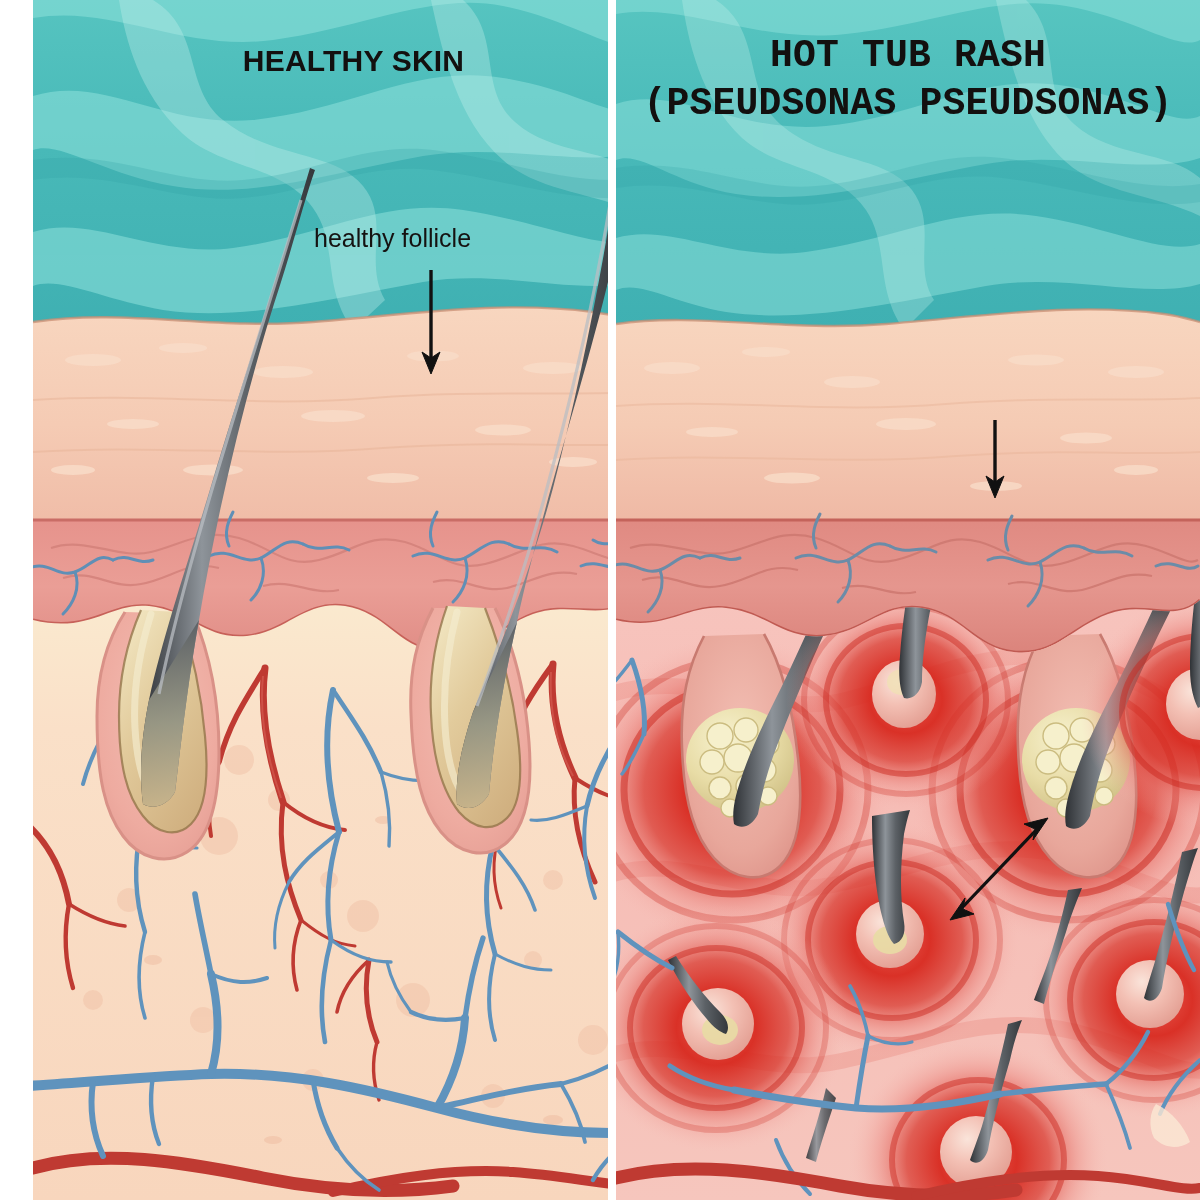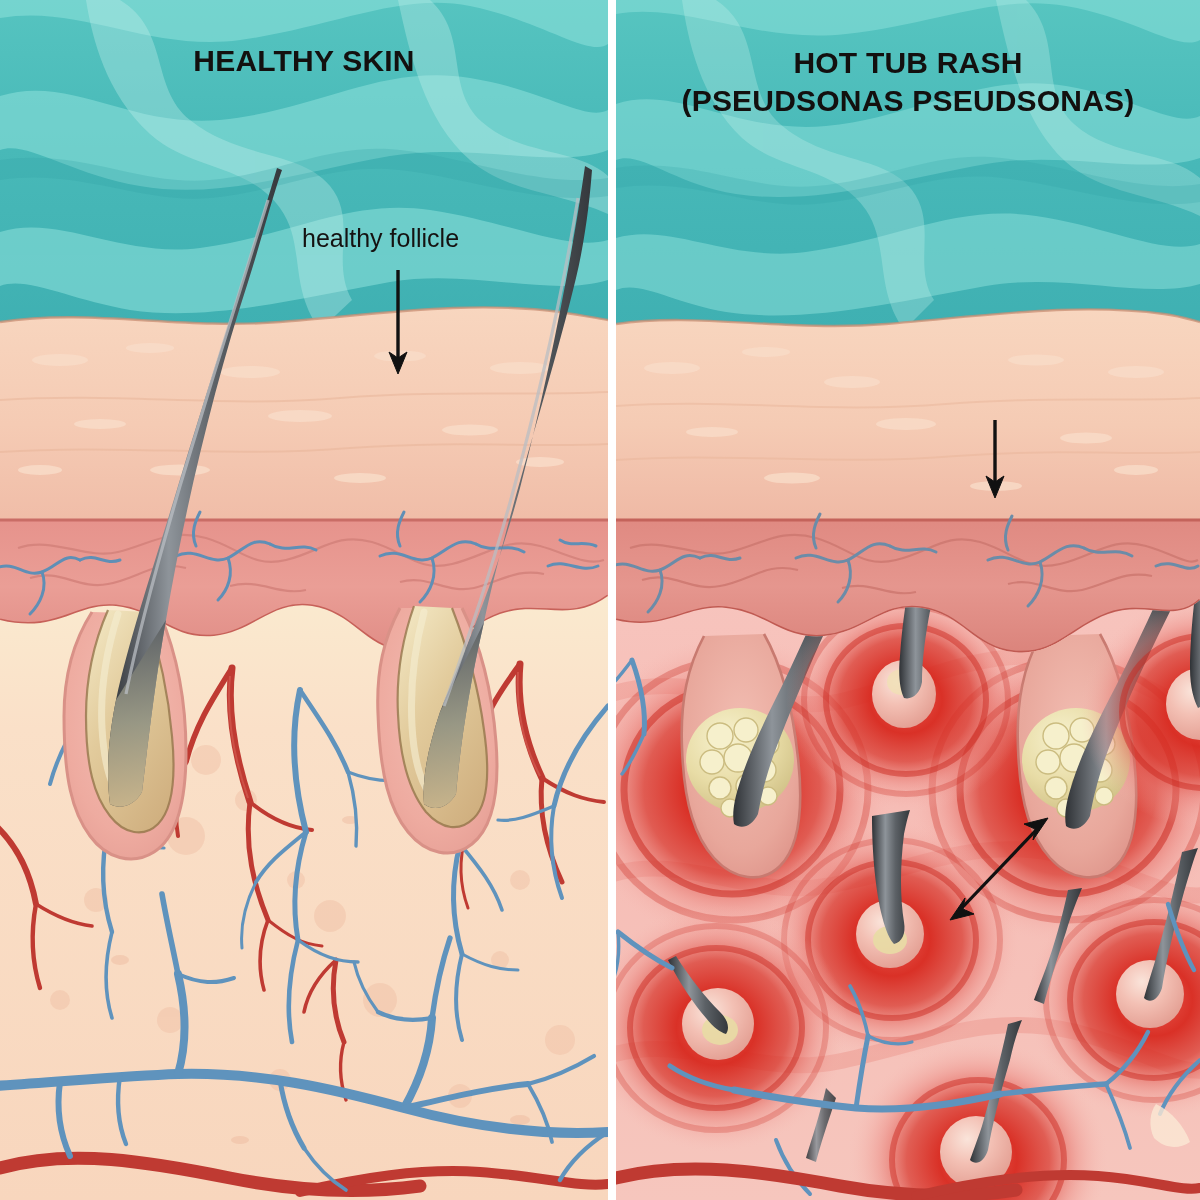--- a/index.html
+++ b/index.html
@@ -1,35 +1,35 @@
 <!DOCTYPE html>
 <html><head>
 <meta charset="utf-8">
 <title>Skin Comparison Diagram</title>
 <style>
   html,body{margin:0;padding:0;background:#fff;}
   body{width:1200px;height:1200px;overflow:hidden;font-family:"Liberation Sans",sans-serif;}
   #stage{position:relative;width:1200px;height:1200px;background:#ffffff;}
   .panel{position:absolute;top:0;height:1200px;overflow:hidden;}
-  #panel-left{left:0;width:608px;}
+  #panel-left{left:0;width:608px;padding-left:33px;}
   #panel-right{left:616px;width:584px;}
   .divider{position:absolute;top:0;left:608px;width:8px;height:1200px;background:#ffffff;z-index:60;}
   svg.art{display:block;width:100%;height:100%;}
   .title{
     position:absolute;z-index:50;width:100%;text-align:center;
     font-weight:bold;color:#13100f;letter-spacing:.2px;
     font-family:"Liberation Sans",sans-serif;
   }
   #title-left{top:44px;font-size:30px;}
-  #title-right{top:44px;font-size:30px;line-height:1.26;}
+  #title-right{top:32px;font-size:38px;line-height:1.26;font-family:Liberation Mono, monospace;}
   .callout{
     position:absolute;z-index:50;color:#151211;
     font-size:25px;font-family:"Liberation Sans",sans-serif;white-space:nowrap;
   }
-  #label-healthy-follicle{left:302px;top:224px;text-align:center;}
+  #label-healthy-follicle{left:314px;top:224px;text-align:center;}
 </style>
 </head>
 <body>
 
 <div id="stage">
 
   <div class="panel" id="panel-left">
     <svg class="art" viewBox="0 0 608 1200" preserveAspectRatio="none">
       <defs>
         <linearGradient id="waterGrad" x1="0" y1="0" x2="0" y2="1">

